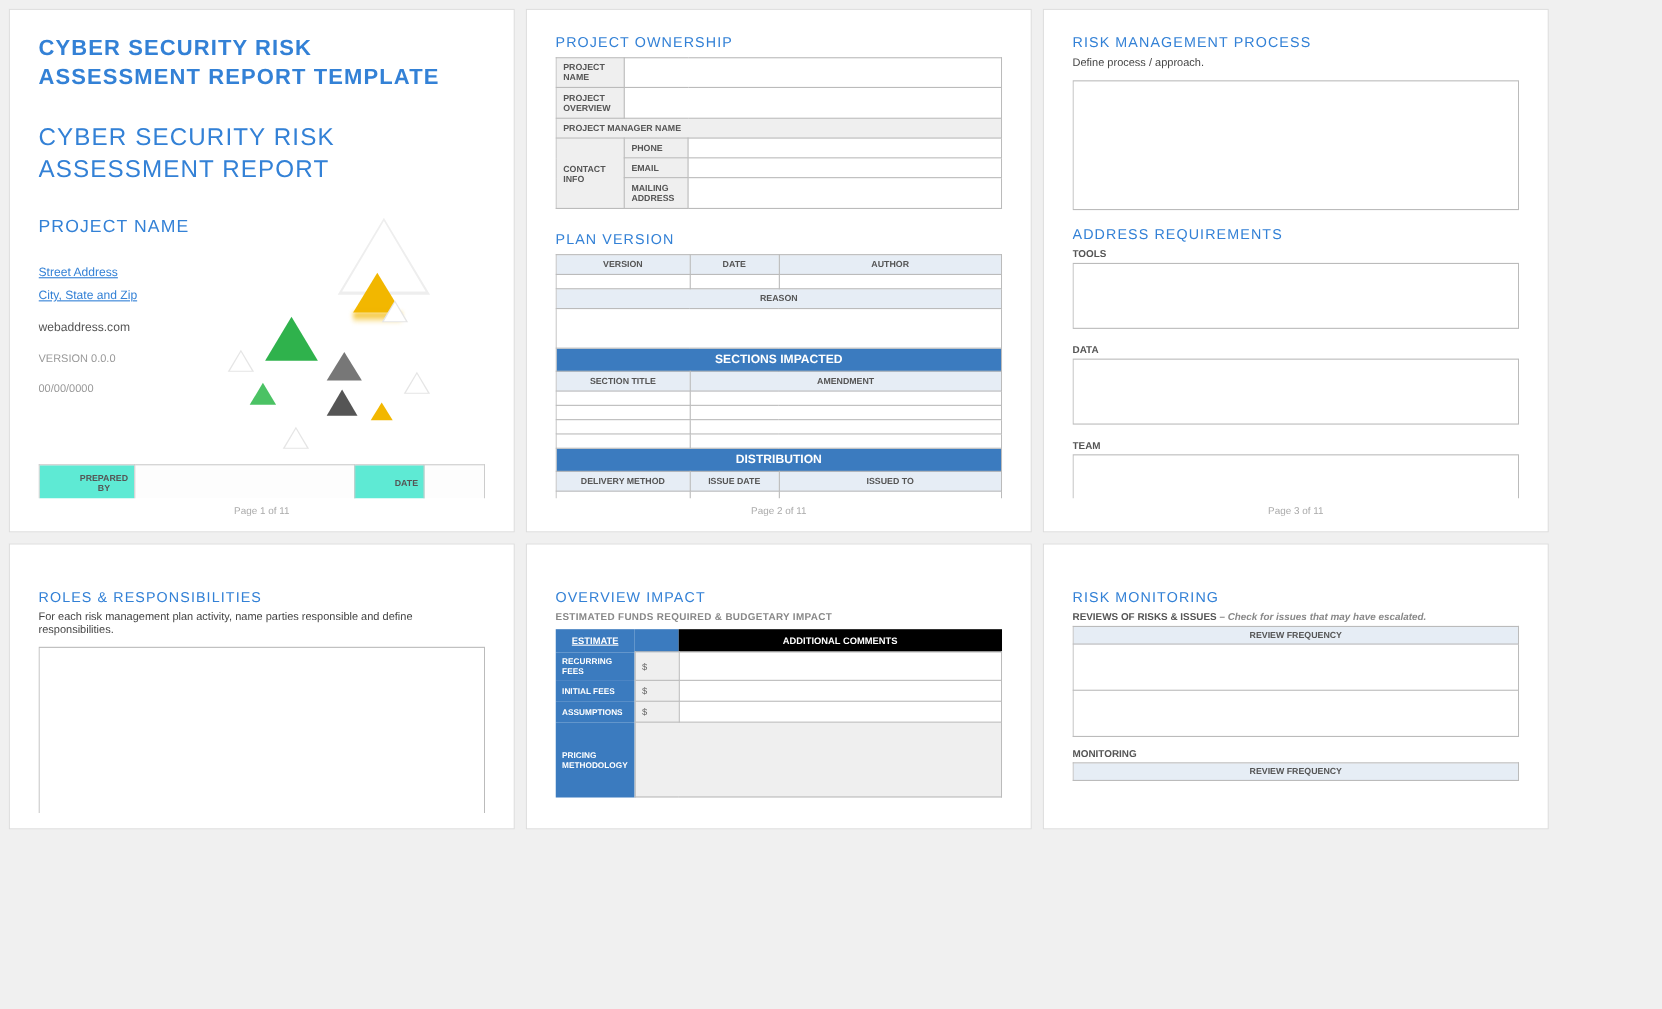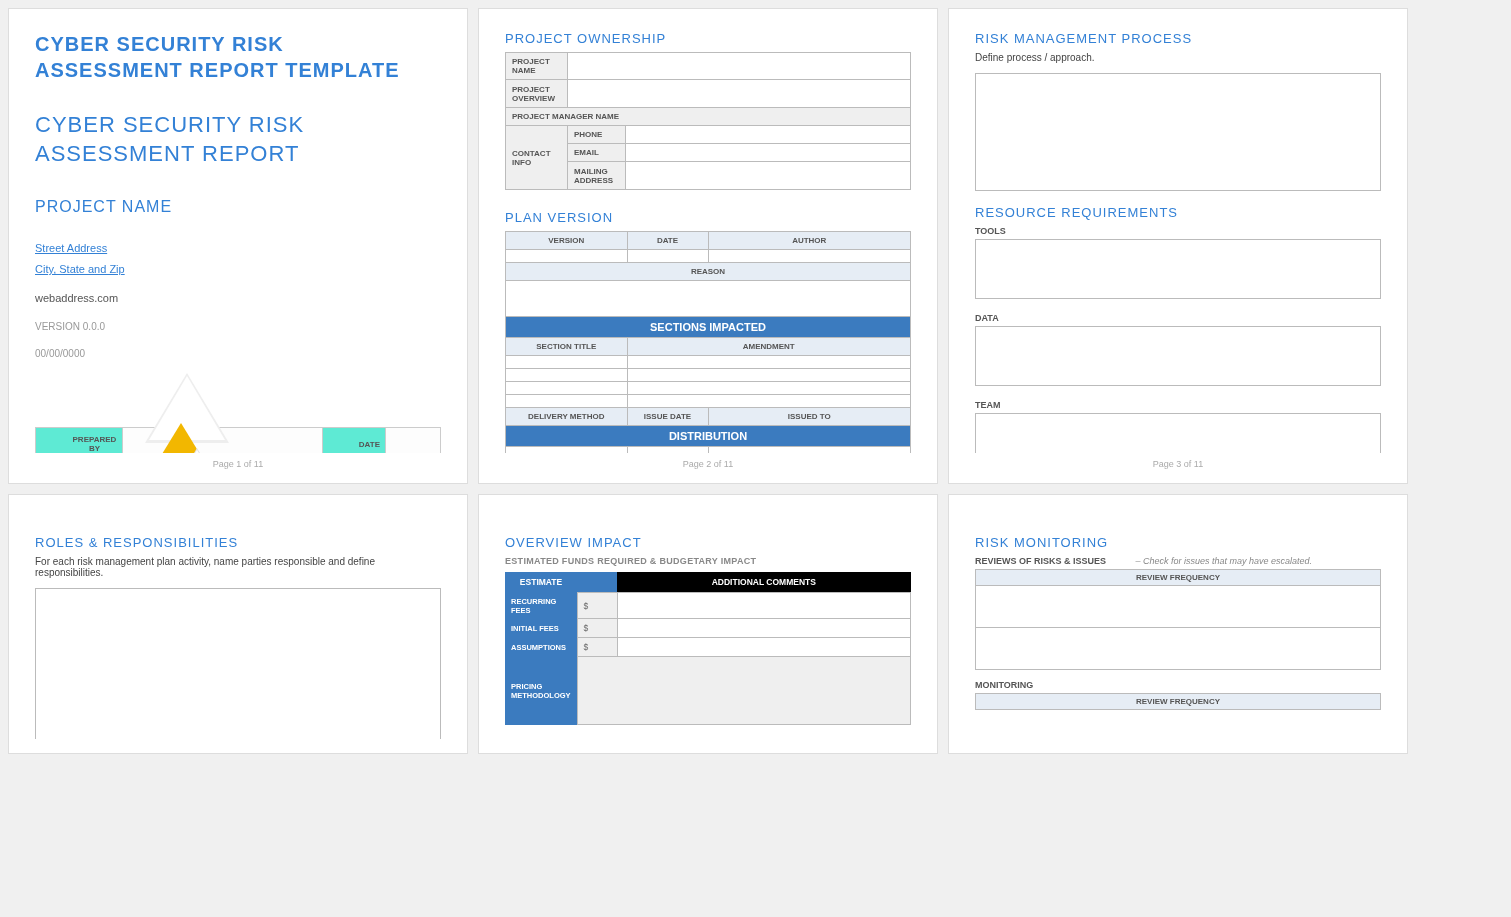--- a/index.html
+++ b/index.html
@@ -53,23 +53,22 @@
     font-size: 16px;
     font-weight: 400;
     letter-spacing: 1px;
     margin-top: 30px;
   }
   .addr { font-size: 11px; color: #555; }
   .addr .link { color: #3381d6; text-decoration: underline; }
   .addr .ver, .addr .date { color: #999; font-size: 10px; }
   .cover-mid {
     display: flex;
-    gap: 30px;
+    gap: 17px;
     margin-top: 22px;
-    flex-direction: column;
   }
   .cover-mid .addr { flex: 0 0 145px; line-height: 1.9; }
   .cover-mid .art { flex: 1; position: relative; height: 170px; }
   .tri { position: absolute; width: 0; height: 0; border-style: solid; }
   .tri.big-outline { border-width:0 42px 70px 42px; border-color: transparent transparent #eee transparent; top: -40px; left: 110px;}
   .tri.big-outline::after { content:""; position:absolute; top:3px; left:-38px; width:0;height:0;border-style:solid;border-width:0 38px 64px 38px;border-color:transparent transparent #fff transparent;}
   .tri.yel-lg { border-width:0 22px 36px 22px; border-color: transparent transparent #f2b700 transparent; top:10px; left:124px; background:none;}
   .tri.yel-lg::before{content:"";position:absolute;top:36px;left:-22px;width:44px;height:10px;background:linear-gradient(to bottom,#f2b700,rgba(255,255,255,0));filter:blur(2px);}
   .tri.grn { border-width:0 24px 40px 24px; border-color: transparent transparent #2fb24c transparent; top:50px; left:44px;}
   .tri.grn-sm { border-width:0 12px 20px 12px; border-color: transparent transparent #4bc264 transparent; top:110px; left:30px;}
@@ -126,29 +125,29 @@
     font-size:9px; color:#555; font-weight:700; margin-bottom:3px;
   }
   .sec-h.res { margin-top:6px;}
 
   
   .big-box { border:1px solid #bbb; height:155px; }
 
   
   .sub-h { font-size:9px; color:#888; font-weight:700; letter-spacing:0.3px; margin-top:4px; margin-bottom:6px;}
   table.fin { width:100%; border-collapse:collapse; font-size:8.5px;}
-  table.fin th.est { background:#3b7bbf; color:#fff; font-weight:700; padding:5px; width:60px; }
+  table.fin th.est { background:#3b7bbf; color:#fff; font-weight:700; padding:5px; width:60px; text-decoration:underline;}
   table.fin th.add { background:#000000; color:#fff; font-weight:700; padding:5px; text-align:center;}
   table.fin td.rowlab { background:#3b7bbf; color:#fff; font-weight:700; font-size:7.5px; padding:4px 6px; width:60px;}
   table.fin td.rowlab.big { height:68px; vertical-align:middle;}
   table.fin td.cell { border:1px solid #bbb; background:#efefef; padding:4px 6px; color:#666;}
   table.fin td.cell.wht { background:#fff;}
 
   
-  .lab-sm .hint { font-weight:400; font-style:italic; color:#888;padding-left:27px;}
+  .lab-sm .hint { font-weight:700; font-style:italic; color:#888;}
   table.rev { width:100%; border-collapse:collapse; font-size:8px;}
   table.rev th { background:#e6edf5; border:1px solid #bbb; padding:3px; font-weight:700; color:#555; text-align:center;}
   table.rev td { border:1px solid #bbb; height:42px; background:#fff;}
 </style>
 </head>
 <body>
 
 <div class="pages-grid">
 
   <div class="page">
@@ -282,28 +281,28 @@
             </tr>
         <tr>
               <td class="blank"></td>
               <td class="blank" colspan="2"></td>
             </tr>
         <tr>
               <td class="blank"></td>
               <td class="blank" colspan="2"></td>
             </tr>
         <tr>
+              <th class="band" colspan="3">DISTRIBUTION</th>
+            </tr>
+        <tr>
               <th class="hdr">DELIVERY METHOD</th>
               <th class="hdr">ISSUE DATE</th>
               <th class="hdr">ISSUED TO</th>
             </tr>
         <tr>
-              <th class="band" colspan="3">DISTRIBUTION</th>
-            </tr>
-        <tr>
               <td class="blank"></td>
               <td class="blank"></td>
               <td class="blank"></td>
             </tr>
         <tr>
               <td class="blank"></td>
               <td class="blank"></td>
               <td class="blank"></td>
             </tr>
         <tr>
@@ -326,21 +325,21 @@
     </div>
     <div class="page-footer">Page 2 of 11</div>
   </div>
 
   <div class="page">
     <div class="page-body">
       <div class="sec-h">RISK MANAGEMENT PROCESS</div>
       <div class="desc">Define process / approach.</div>
       <div class="box"></div>
 
-      <div class="sec-h res">RESOURCE REQUIREMENTS</div>
+      <div class="sec-h res">ADDRESS REQUIREMENTS</div>
 
       <div class="lab-sm">TOOLS</div>
       <div class="box sm"></div>
 
       <div class="lab-sm">DATA</div>
       <div class="box sm"></div>
 
       <div class="lab-sm">TEAM</div>
       <div class="box sm"></div>
     </div>

